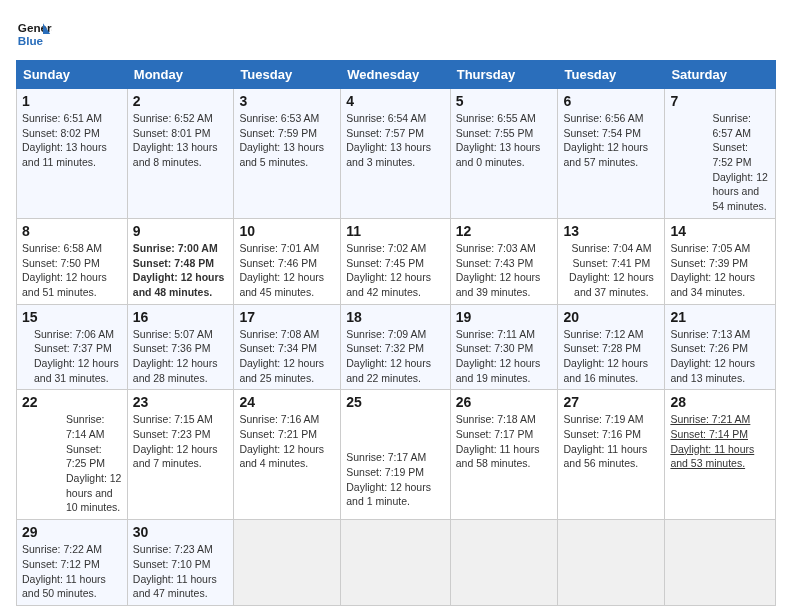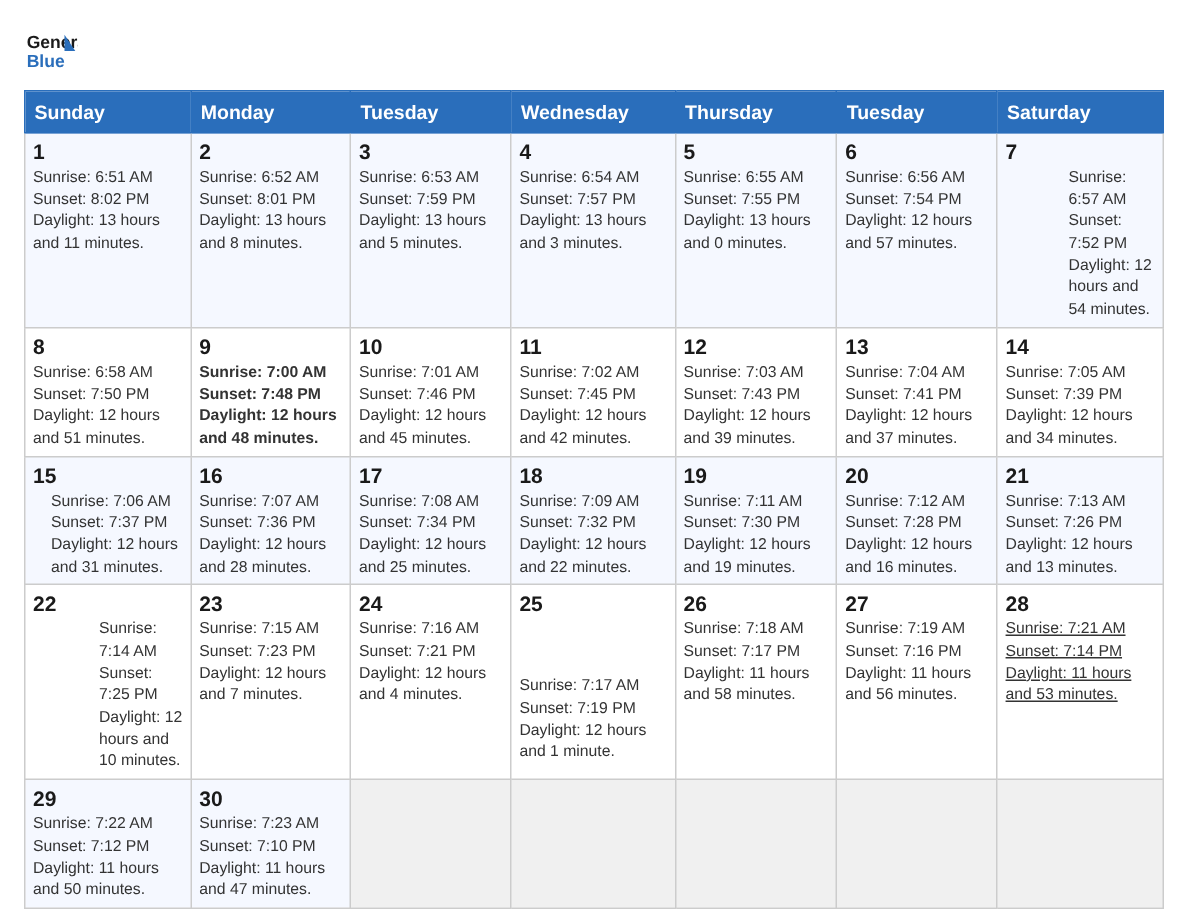--- a/index.html
+++ b/index.html
@@ -181,41 +181,41 @@
 Daylight: 12 hours and 42 minutes.</div>
         </td>
         <td>
           <span class="day-num">12</span>
           <div class="day-info" style="white-space: pre-line;">Sunrise: 7:03 AM
 Sunset: 7:43 PM
 Daylight: 12 hours and 39 minutes.</div>
         </td>
         <td>
           <span class="day-num">13</span>
-          <div class="day-info" style="white-space: pre-line;">Sunrise: 7:04 AM
+          <div class="day-info" style="white-space: pre-line; text-align: center;">Sunrise: 7:04 AM
 Sunset: 7:41 PM
 Daylight: 12 hours and 37 minutes.</div>
         </td>
         <td>
           <span class="day-num">14</span>
           <div class="day-info" style="white-space: pre-line;">Sunrise: 7:05 AM
 Sunset: 7:39 PM
 Daylight: 12 hours and 34 minutes.</div>
         </td>
       </tr>
       <tr>
         <td>
           <span class="day-num">15</span>
           <div class="day-info" style="white-space: pre-line; margin-left: 12px;">Sunrise: 7:06 AM
 Sunset: 7:37 PM
 Daylight: 12 hours and 31 minutes.</div>
         </td>
         <td>
           <span class="day-num">16</span>
-          <div class="day-info" style="white-space: pre-line;">Sunrise: 7:07 AM
+          <div class="day-info" style="white-space: pre-line;">Sunrise: 5:07 AM
 Sunset: 7:36 PM
 Daylight: 12 hours and 28 minutes.</div>
         </td>
         <td>
           <span class="day-num">17</span>
           <div class="day-info" style="white-space: pre-line;">Sunrise: 7:08 AM
 Sunset: 7:34 PM
 Daylight: 12 hours and 25 minutes.</div>
         </td>
         <td>

